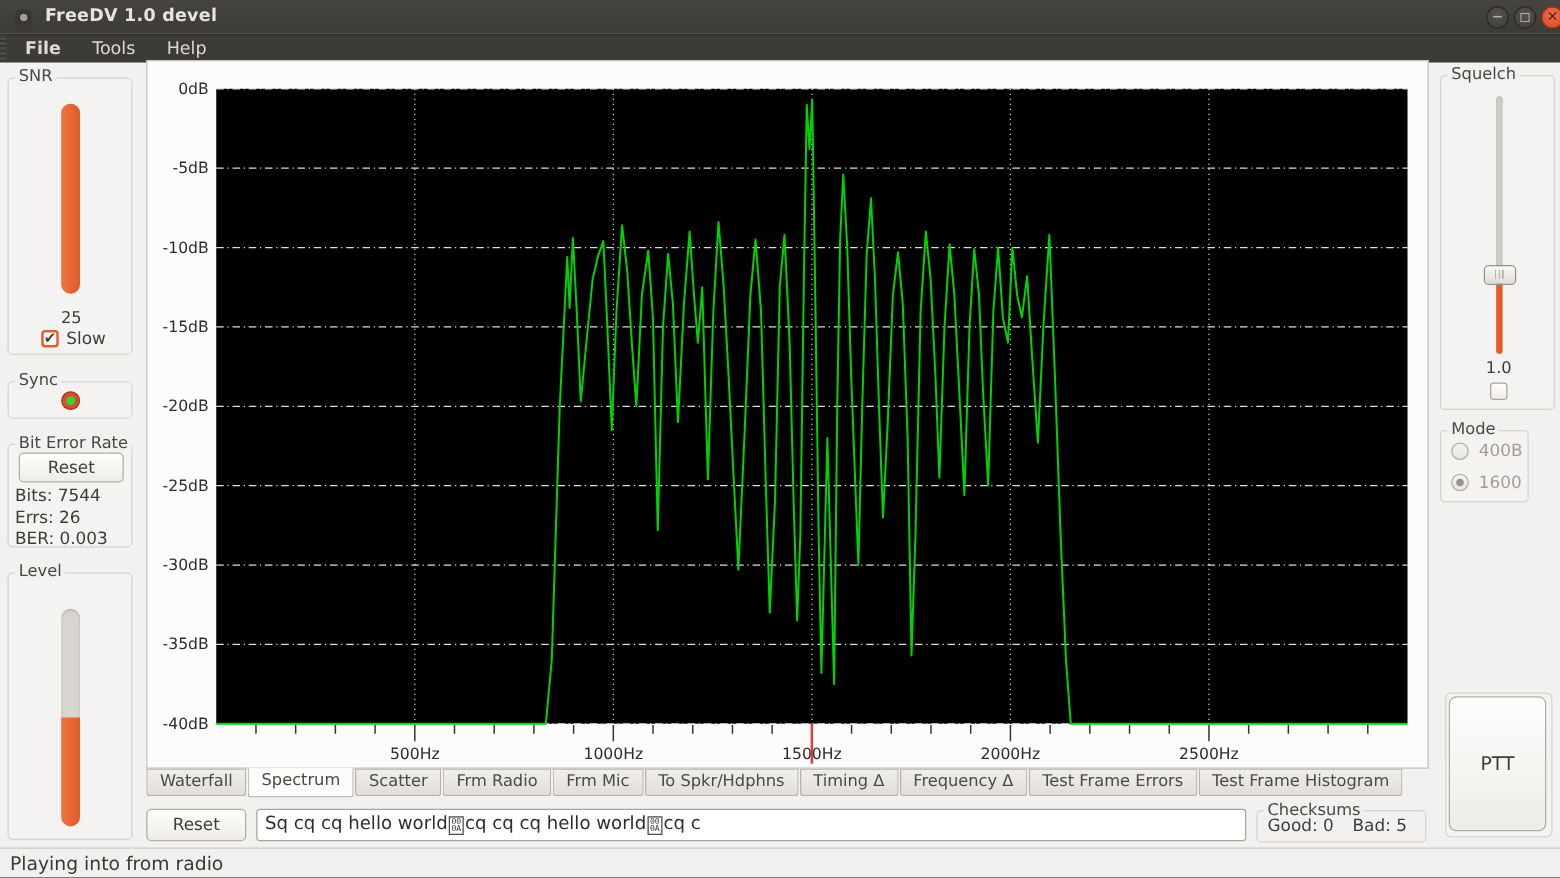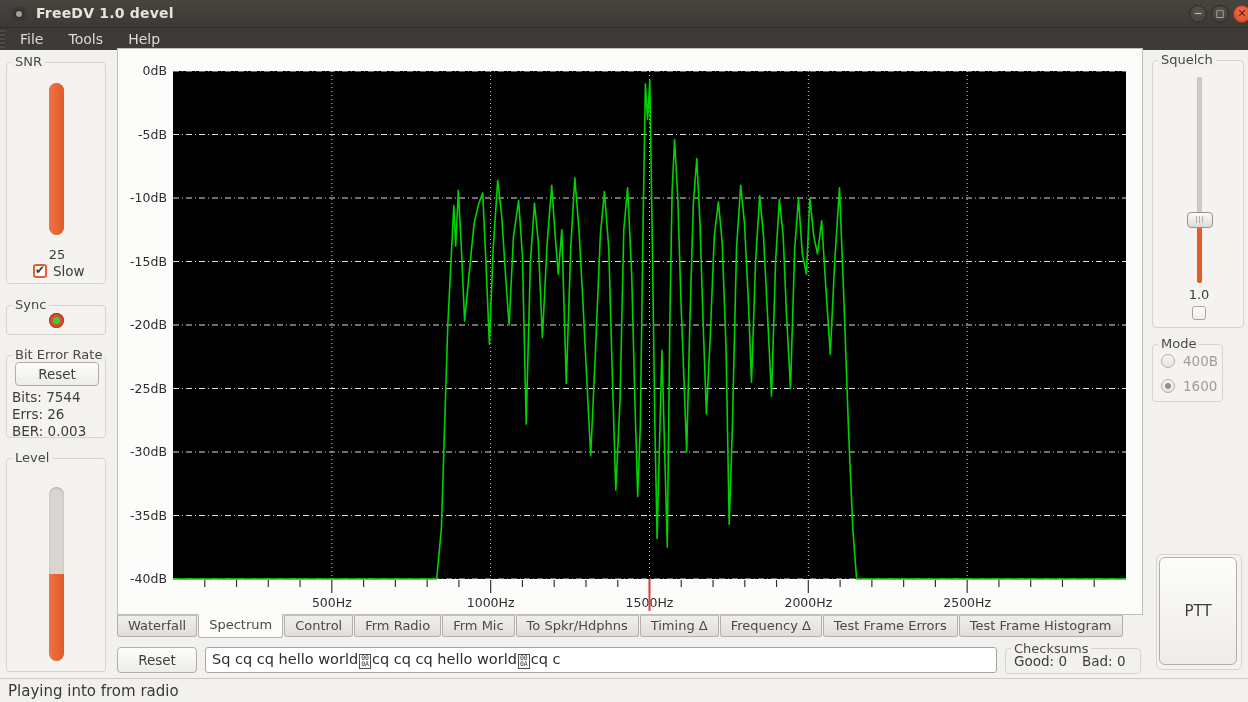--- a/index.html
+++ b/index.html
@@ -80,21 +80,21 @@
   <div class="titlebar">
     <span class="app-icon"></span>
     <span class="win-title">FreeDV 1.0 devel</span>
     <span class="winbtn" style="left:1189px;">−</span>
     <span class="winbtn" style="left:1211px;">◻</span>
     <span class="winbtn close" style="left:1233px;">✕</span>
   </div>
 
   <div class="menubar">
     <span class="menu-grip"></span>
-    <span class="menu-item" style="margin-left:10px;">File</span>
+    <span class="menu-item" style="margin-left:10px;font-weight:bold;">File</span>
     <span class="menu-item">Tools</span>
     <span class="menu-item">Help</span>
   </div>
 
   <div class="gb" style="left:6px;top:62px;width:100px;height:222px;">
     <span class="gb-label">SNR</span>
     <div class="gauge-track" style="left:42px;top:20px;width:15px;height:152px;">
       <div class="gauge-fill" style="left:0;top:0;width:15px;height:152px;"></div>
     </div>
     <div class="small-val" style="left:0;top:184px;width:100px;">25</div>
@@ -183,38 +183,38 @@
         <text x="690.3333333333333" y="558" text-anchor="middle" font-size="12.5" fill="#2d2d2c" font-family="DejaVu Sans, sans-serif">2000Hz</text>
         <text x="849.1666666666667" y="558" text-anchor="middle" font-size="12.5" fill="#2d2d2c" font-family="DejaVu Sans, sans-serif">2500Hz</text>
         <polyline points="55.0,530.0 318.7,530.0 323.4,479.2 326.6,377.6 329.8,276.0 333.0,212.5 335.8,156.6 337.7,197.3 340.3,141.4 343.4,199.8 346.6,272.2 351.1,225.2 356.1,174.4 360.6,155.3 364.7,143.9 367.9,212.5 371.4,295.1 375.2,199.8 379.7,131.2 383.8,168.0 387.9,231.5 391.1,276.0 395.5,187.1 400.6,151.5 404.4,206.2 408.2,375.1 412.4,212.5 416.5,154.1 420.3,193.5 424.4,288.7 429.2,193.5 433.7,136.3 437.2,187.1 440.3,225.2 443.8,180.8 448.3,334.4 452.7,199.8 456.8,128.7 461.0,180.8 464.8,250.6 468.6,326.8 472.7,406.8 477.5,301.4 482.3,187.1 486.4,142.6 490.8,199.8 494.7,339.5 497.8,441.1 502.0,352.2 505.8,180.8 509.6,138.8 513.7,225.2 516.9,352.2 519.7,447.4 522.3,377.6 525.1,174.4 527.4,34.7 529.6,70.3 531.8,30.9 534.4,199.8 536.9,377.6 539.1,489.4 541.3,403.0 543.9,301.4 546.7,403.0 549.3,498.3 551.8,276.0 554.1,142.6 556.6,90.6 559.8,149.0 562.9,250.6 565.8,326.8 568.7,403.0 571.8,276.0 575.3,155.3 578.8,109.6 582.0,174.4 585.2,276.0 588.4,364.9 592.2,288.7 596.3,187.1 600.4,152.8 604.2,193.5 608.1,301.4 611.2,475.4 614.4,377.6 618.5,199.8 622.7,136.3 626.5,174.4 630.3,250.6 633.5,333.2 637.6,212.5 641.7,146.5 645.5,187.1 649.4,263.3 653.5,347.1 657.6,212.5 661.4,150.3 665.2,187.1 668.4,263.3 672.5,339.5 676.7,199.8 680.5,149.0 684.3,204.9 688.4,225.2 691.9,149.0 695.7,187.1 699.5,204.9 703.7,171.9 707.8,237.9 712.3,305.2 716.7,212.5 721.5,138.8 725.9,250.6 730.4,377.6 734.8,479.2 738.6,530.0 1008.0,530.0" fill="none" stroke="#00d400" stroke-width="1.6" stroke-linejoin="round"></polyline>
         <line x1="531.5" y1="530" x2="531.5" y2="562" stroke="#e03c3c" stroke-width="2"></line>
       </svg>
   </div>
 
   <div class="tabrow">
     <div class="tab">Waterfall</div>
     <div class="tab active">Spectrum</div>
-    <div class="tab">Control</div>
+    <div class="tab">Scatter</div>
     <div class="tab">Frm Radio</div>
     <div class="tab">Frm Mic</div>
     <div class="tab">To Spkr/Hdphns</div>
     <div class="tab">Timing Δ</div>
     <div class="tab">Frequency Δ</div>
     <div class="tab">Test Frame Errors</div>
     <div class="tab">Test Frame Histogram</div>
   </div>
 
   <button class="btn" style="left:117px;top:647px;width:80px;height:26px;">Reset</button>
 
   <div class="rx-field" style="left:205px;top:647px;width:792px;height:26px;"><span>Sq cq cq hello world</span><span class="ctrl-glyph"><span>00</span><br><span>0A</span></span><span>cq cq cq hello world</span><span class="ctrl-glyph"><span>00</span><br><span>0A</span></span><span>cq c</span></div>
 
   <div class="gb" style="left:1005px;top:648px;width:136px;height:26px;background:#f2f1f0;">
     <span class="gb-label" style="top:-8px;">Checksums</span>
     <span class="cs-val" style="left:8px;top:4px;">Good: 0</span>
-    <span class="cs-val" style="left:76px;top:4px;">Bad: 0</span>
+    <span class="cs-val" style="left:76px;top:4px;">Bad: 5</span>
   </div>
 
   <div class="gb" style="left:1152px;top:60px;width:92px;height:268px;">
     <span class="gb-label">Squelch</span>
     <div class="slider-track" style="left:44px;top:16px;height:206px;"></div>
     <div class="slider-fill" style="left:44px;top:158px;height:64px;"></div>
     <div class="slider-handle" style="left:34px;top:151px;"></div>
     <div class="small-val" style="left:0;top:226px;width:92px;">1.0</div>
     <span class="chk empty" style="left:39px;top:245px;"></span>
   </div>

